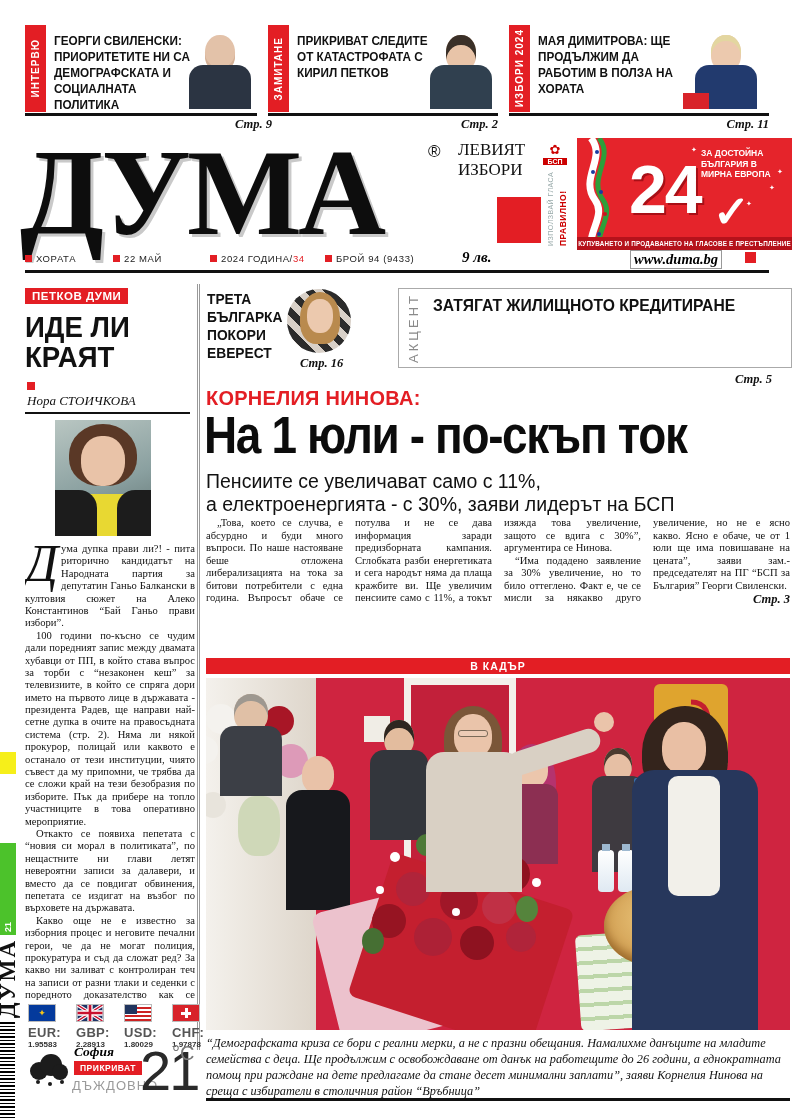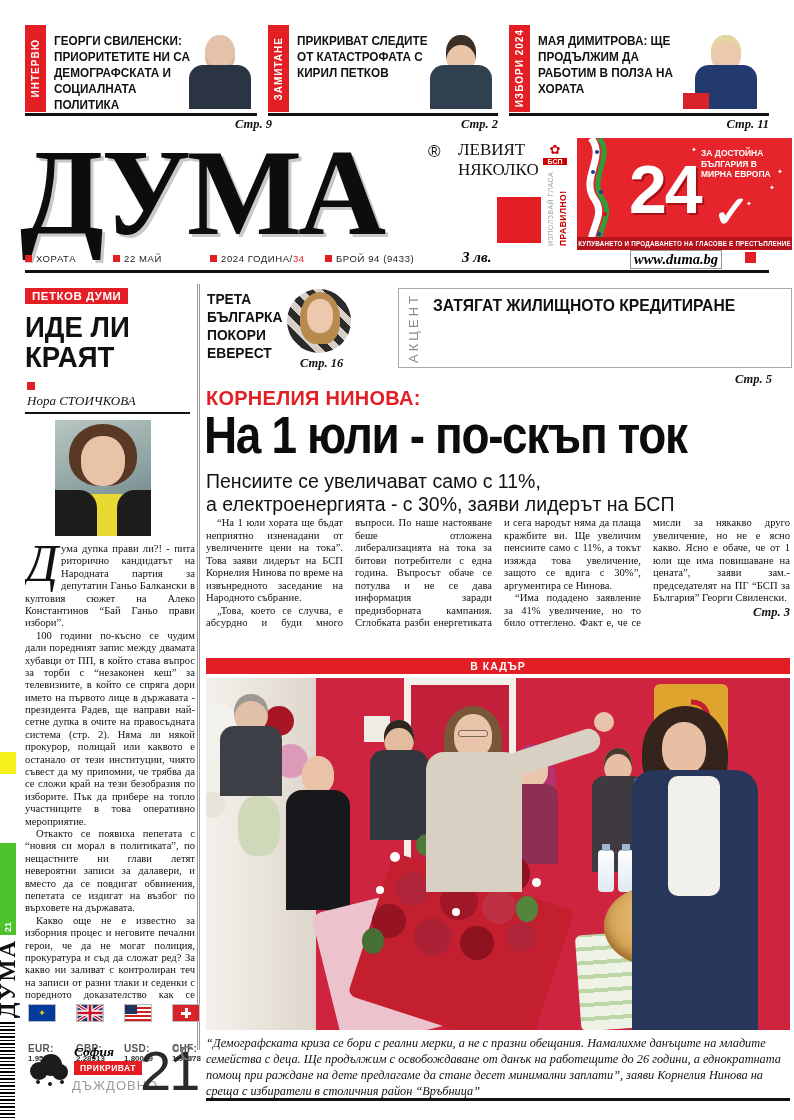--- a/index.html
+++ b/index.html
@@ -131,21 +131,21 @@
   .ph-bottle { position:absolute; width:16px; height:42px; background:linear-gradient(#fff, #dfe9f2); border-radius:4px; }
   .ph-bottle::after { content:""; position:absolute; left:4px; top:-6px; width:8px; height:7px; background:#9db8d0; }
 
   .caption { position:absolute; left:206px; top:1036px; width:578px; font-family:"Liberation Serif", serif; font-style:italic;
     font-size:12.3px; line-height:1.3; color:#111; }
   .bottom-rule { position:absolute; left:206px; top:1098px; width:584px; height:3px; background:#111; }
 
   
   .cur { position:absolute; top:1004px; width:44px; }
   .cur .flag { width:28px; height:18px; position:relative; border:0.5px solid #bbb; }
-  .cur .lbl { font-size:10px; font-weight:bold; color:#555; margin-top:21px; letter-spacing:0.3px; }
+  .cur .lbl { font-size:13px; font-weight:bold; color:#555; margin-top:3px; letter-spacing:0.3px; }
   .cur .val { font-size:8px; font-weight:bold; color:#333; }
   .flag-eu { background:#043a9c; display:flex; align-items:center; justify-content:center; color:#f7c516; font-size:9px; }
   .flag-us .canton { position:absolute; left:0; top:0; width:12px; height:9px; background:#20345e; }
   .flag-us { background:repeating-linear-gradient(0deg,#c22 0 2px,#fff 2px 4px); }
   .flag-ch { background:#d8232a; display:flex; align-items:center; justify-content:center; }
   .flag-ch .cross { position:relative; width:10px; height:10px; }
   .flag-ch .cross::before { content:""; position:absolute; left:3.5px; top:0; width:3px; height:10px; background:#fff; }
   .flag-ch .cross::after { content:""; position:absolute; left:0; top:3.5px; width:10px; height:3px; background:#fff; }
 
   .weather-cloud { position:absolute; left:28px; top:1052px; width:44px; height:34px; }
@@ -213,21 +213,21 @@
           <div class="body" style="background:#223a6e;"></div>
         </div>
       <div style="position:absolute; left:0; bottom:0; width:26px; height:16px; background:#d8232a;"></div>
     </div>
   </div>
   <div class="teaser-rule" style="left:509px; width:260px;"></div>
   <div class="pageref teaser-pageref" style="left:669px; width:100px;">Стр. 11</div>
 
   <div class="logo">ДУМА</div>
   <div class="logo-reg">®</div>
-  <div class="slogan">ЛЕВИЯТ НЯКОЛКО</div>
+  <div class="slogan">ЛЕВИЯТ ИЗБОРИ</div>
   <div class="red-square-big"></div>
 
   <div class="ad">
     <div class="ad-strip"></div>
     <div class="ad-logo">
       <span class="rose">✿</span>
       <span class="bsp">БСП</span>
     </div>
     <div class="ad-vtext ad-v1">ИЗПОЛЗВАЙ ГЛАСА СИ</div>
     <div class="ad-vtext ad-v2">ПРАВИЛНО!</div>
@@ -249,21 +249,21 @@
     <span class="ad-star" style="left:236px; top:30px;">✦</span>
     <div class="ad-bottom">КУПУВАНЕТО И ПРОДАВАНЕТО НА ГЛАСОВЕ Е ПРЕСТЪПЛЕНИЕ</div>
   </div>
 
   <div class="dateline">
     <span class="dl-item" style="left:0;"><span class="dl-sq"></span><span>ХОРАТА</span></span>
     <span class="dl-item" style="left:88px;"><span class="dl-sq"></span><span>22 МАЙ</span></span>
     <span class="dl-item" style="left:185px;"><span class="dl-sq"></span><span>2024 ГОДИНА/</span><span class="dl-red">34</span></span>
     <span class="dl-item" style="left:300px;"><span class="dl-sq"></span><span>БРОЙ 94 (9433)</span></span>
   </div>
-  <div class="price">3 лв.</div>
+  <div class="price">9 лв.</div>
   <div class="website">www.duma.bg</div>
   <div class="website-sq"></div>
   <div class="top-rule"></div>
 
   <div class="vsep"></div>
   <div class="lc-label">ПЕТКОВ ДУМИ</div>
   <div class="lc-title">ИДЕ ЛИ КРАЯТ</div>
   <div class="lc-bullet"></div>
   <div class="lc-author">Нора СТОИЧКОВА</div>
   <div class="lc-rule"></div>
@@ -297,23 +297,22 @@
       </div>
     <div class="ak-title">ЗАТЯГАТ ЖИЛИЩНОТО КРЕДИТИРАНЕ</div>
   </div>
   <div class="pageref ak-pageref">Стр. 5</div>
 
   <div class="kicker">КОРНЕЛИЯ НИНОВА:</div>
   <div class="headline">На 1 юли - по-скъп ток</div>
   <div class="subhead">Пенсиите се увеличават само с 11%,
 а електроенергията - с 30%, заяви лидерът на БСП</div>
   <div class="article">
-    <p>“На 1 юли хората ще бъдат неприятно изненадани от увеличените цени на тока”. Това заяви лидерът на БСП Корнелия Нинова по време на извънредното заседание на Народното събрание.</p>
     <p>„Това, което се случва, е абсурдно и буди много въпроси. По наше настояване беше отложена либерализацията на тока за битови потребители с една година. Въпросът обаче се потулва и не се дава информация заради предизборната кампания. Сглобката разби енергетиката и сега народът няма да плаща кражбите ви. Ще увеличим пенсиите само с 11%, а токът изяжда това увеличение, защото се вдига с 30%”, аргументира се Нинова.</p>
-    <p>“Има подадено заявление за 41% увеличение, но то било оттеглено. Факт е, че се мисли за някакво друго увеличение, но не е ясно какво. Ясно е обаче, че от 1 юли ще има повишаване на цената”, заяви зам.-председателят на ПГ “БСП за България” Георги Свиленски.</p>
+    <p>“Има подадено заявление за 30% увеличение, но то било оттеглено. Факт е, че се мисли за някакво друго увеличение, но не е ясно какво. Ясно е обаче, че от 1 юли ще има повишаване на цената”, заяви зам.-председателят на ПГ “БСП за България” Георги Свиленски.</p>
     <p class="aref pageref">Стр. 3</p>
   </div>
 
   <div class="kadar">В КАДЪР</div>
   <div class="photo">
     <div class="ph-wallL"></div>
     <div class="ph-switch"></div>
     <div class="ph-door"></div>
     <div class="ph-logo">
       <svg width="74" height="84" viewBox="0 0 74 84">

